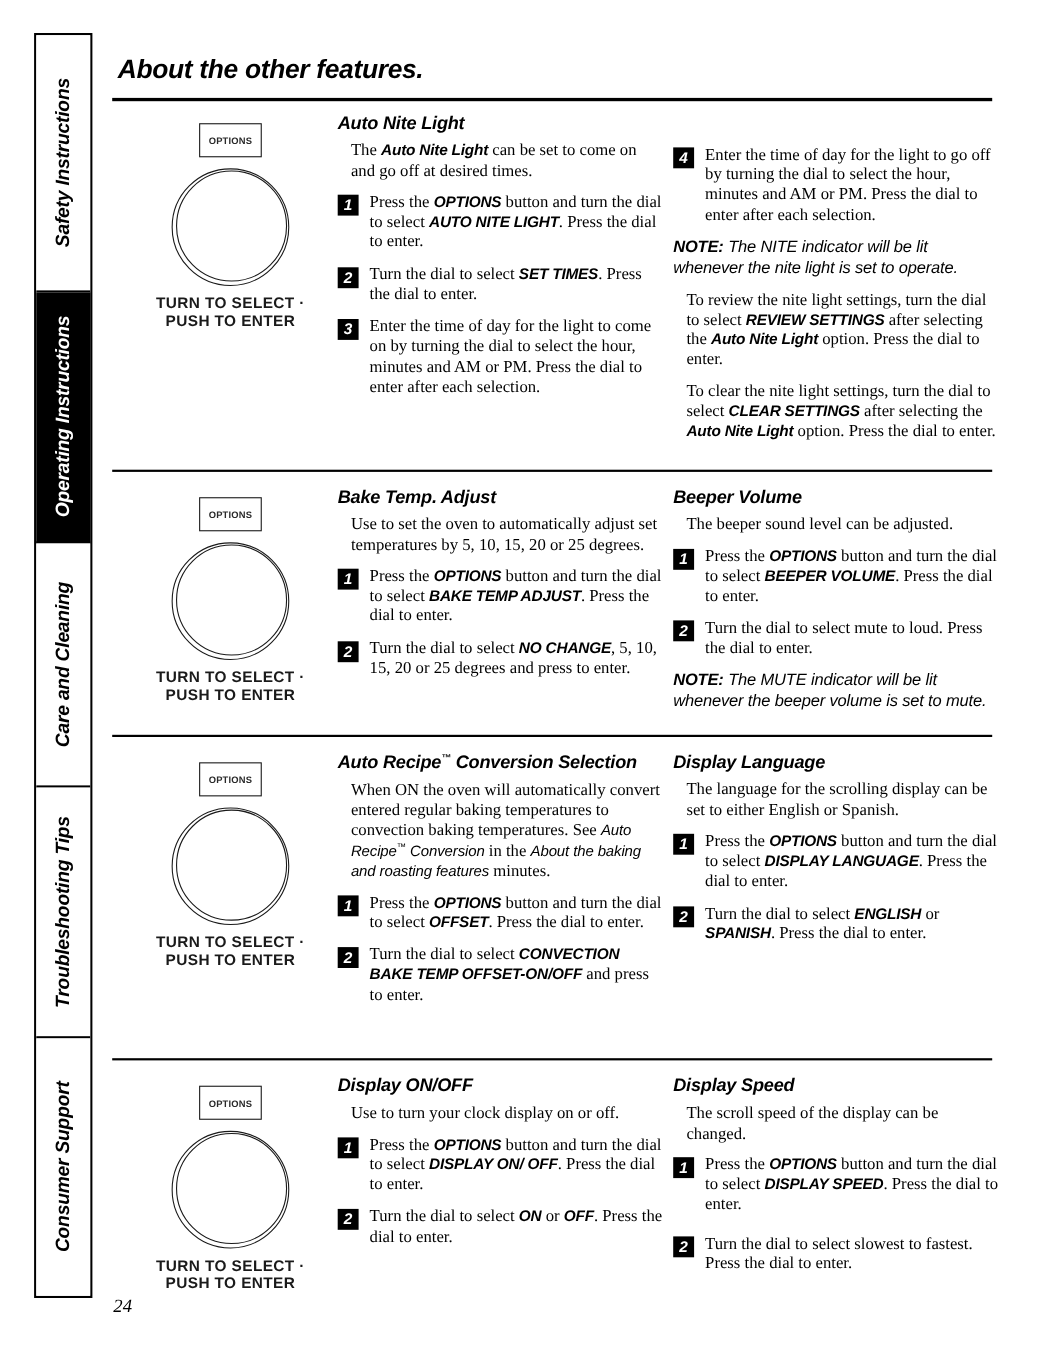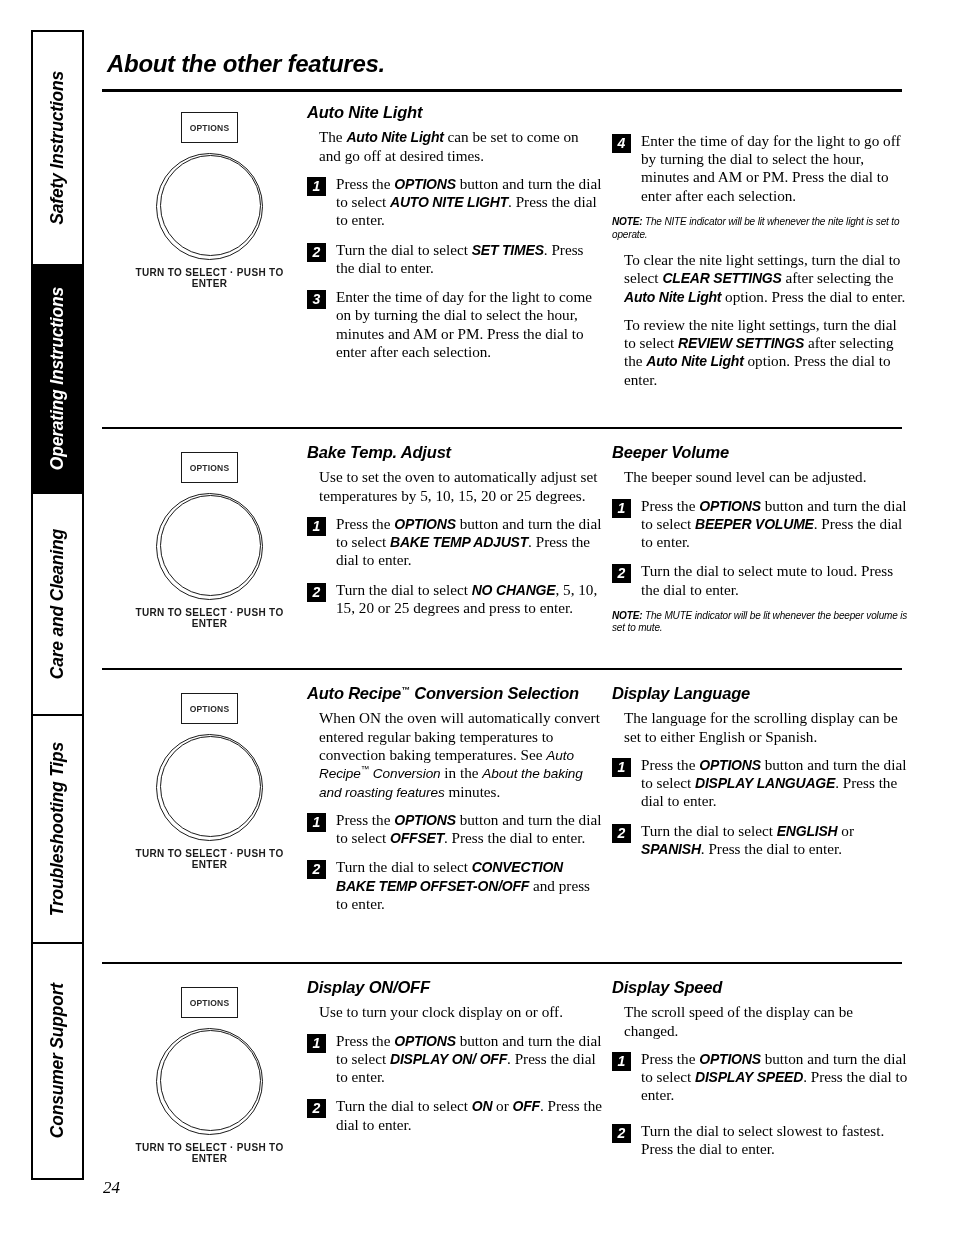--- a/index.html
+++ b/index.html
@@ -122,21 +122,21 @@
     position: absolute;
     left: 2.6px; top: 1.2px;
     right: 1.2px; bottom: 2.6px;
     border-radius: 50%;
     border: 1.2px solid #1a1a1a;
   }
   .knob-cap {
     margin-top: 7px;
     font-family: "Liberation Sans", sans-serif;
     font-weight: bold;
-    font-size: 10px;
+    font-size: 14px;
     letter-spacing: 0.35px;
     color: #1a1a1a;
   }
 
   
   .col {
     position: absolute;
     width: 296px;
   }
   .col.left  { left: 207px; }
@@ -177,21 +177,21 @@
     font-style: italic;
     font-size: 13.6px;
     letter-spacing: -0.1px;
   }
   .i-cond .tm { font-size: 8.5px; vertical-align: super; }
 
   .note {
     margin: 0 0 10px 0;
     font-family: "Liberation Sans", sans-serif;
     font-style: italic;
-    font-size: 10px;
+    font-size: 15px;
     line-height: 1.26;
     letter-spacing: -0.15px;
   }
   .note b {
     font-weight: bold;
     font-style: italic;
   }
 
   
   .step {
@@ -278,22 +278,22 @@
       <span>Enter the time of day for the light to come on by turning the dial to select the hour, minutes and AM or PM. Press the dial to enter after each selection.</span>
     </div>
   </div>
 
   <div class="col right" style="top:132px;">
     <div class="step">
       <span class="stepnum">4</span>
       <span>Enter the time of day for the light to go off by turning the dial to select the hour, minutes and AM or PM. Press the dial to enter after each selection.</span>
     </div>
     <p class="note"><b>NOTE:</b><span> The NITE indicator will be lit whenever the nite light is set to operate.</span></p>
+    <p class="para"><span>To review the nite light settings, turn the dial to select </span><span class="b-cond">REVIEW SETTINGS</span><span> after selecting the </span><span class="b-cond">Auto Nite Light</span><span> option. Press the dial to enter.</span></p>
     <p class="para"><span>To clear the nite light settings, turn the dial to select </span><span class="b-cond">CLEAR SETTINGS</span><span> after selecting the </span><span class="b-cond">Auto Nite Light</span><span> option. Press the dial to enter.</span></p>
-    <p class="para"><span>To review the nite light settings, turn the dial to select </span><span class="b-cond">REVIEW SETTINGS</span><span> after selecting the </span><span class="b-cond">Auto Nite Light</span><span> option. Press the dial to enter.</span></p>
   </div>
 
   <div class="sec-rule" style="top:427px;"></div>
 
   <div class="dialart" style="left:22px; top:452px;">
     <div class="opt-btn">
       <span>OPTIONS</span>
     </div>
     <div class="knob"></div>
     <div class="knob-cap">TURN TO SELECT  ·  PUSH TO ENTER</div>

